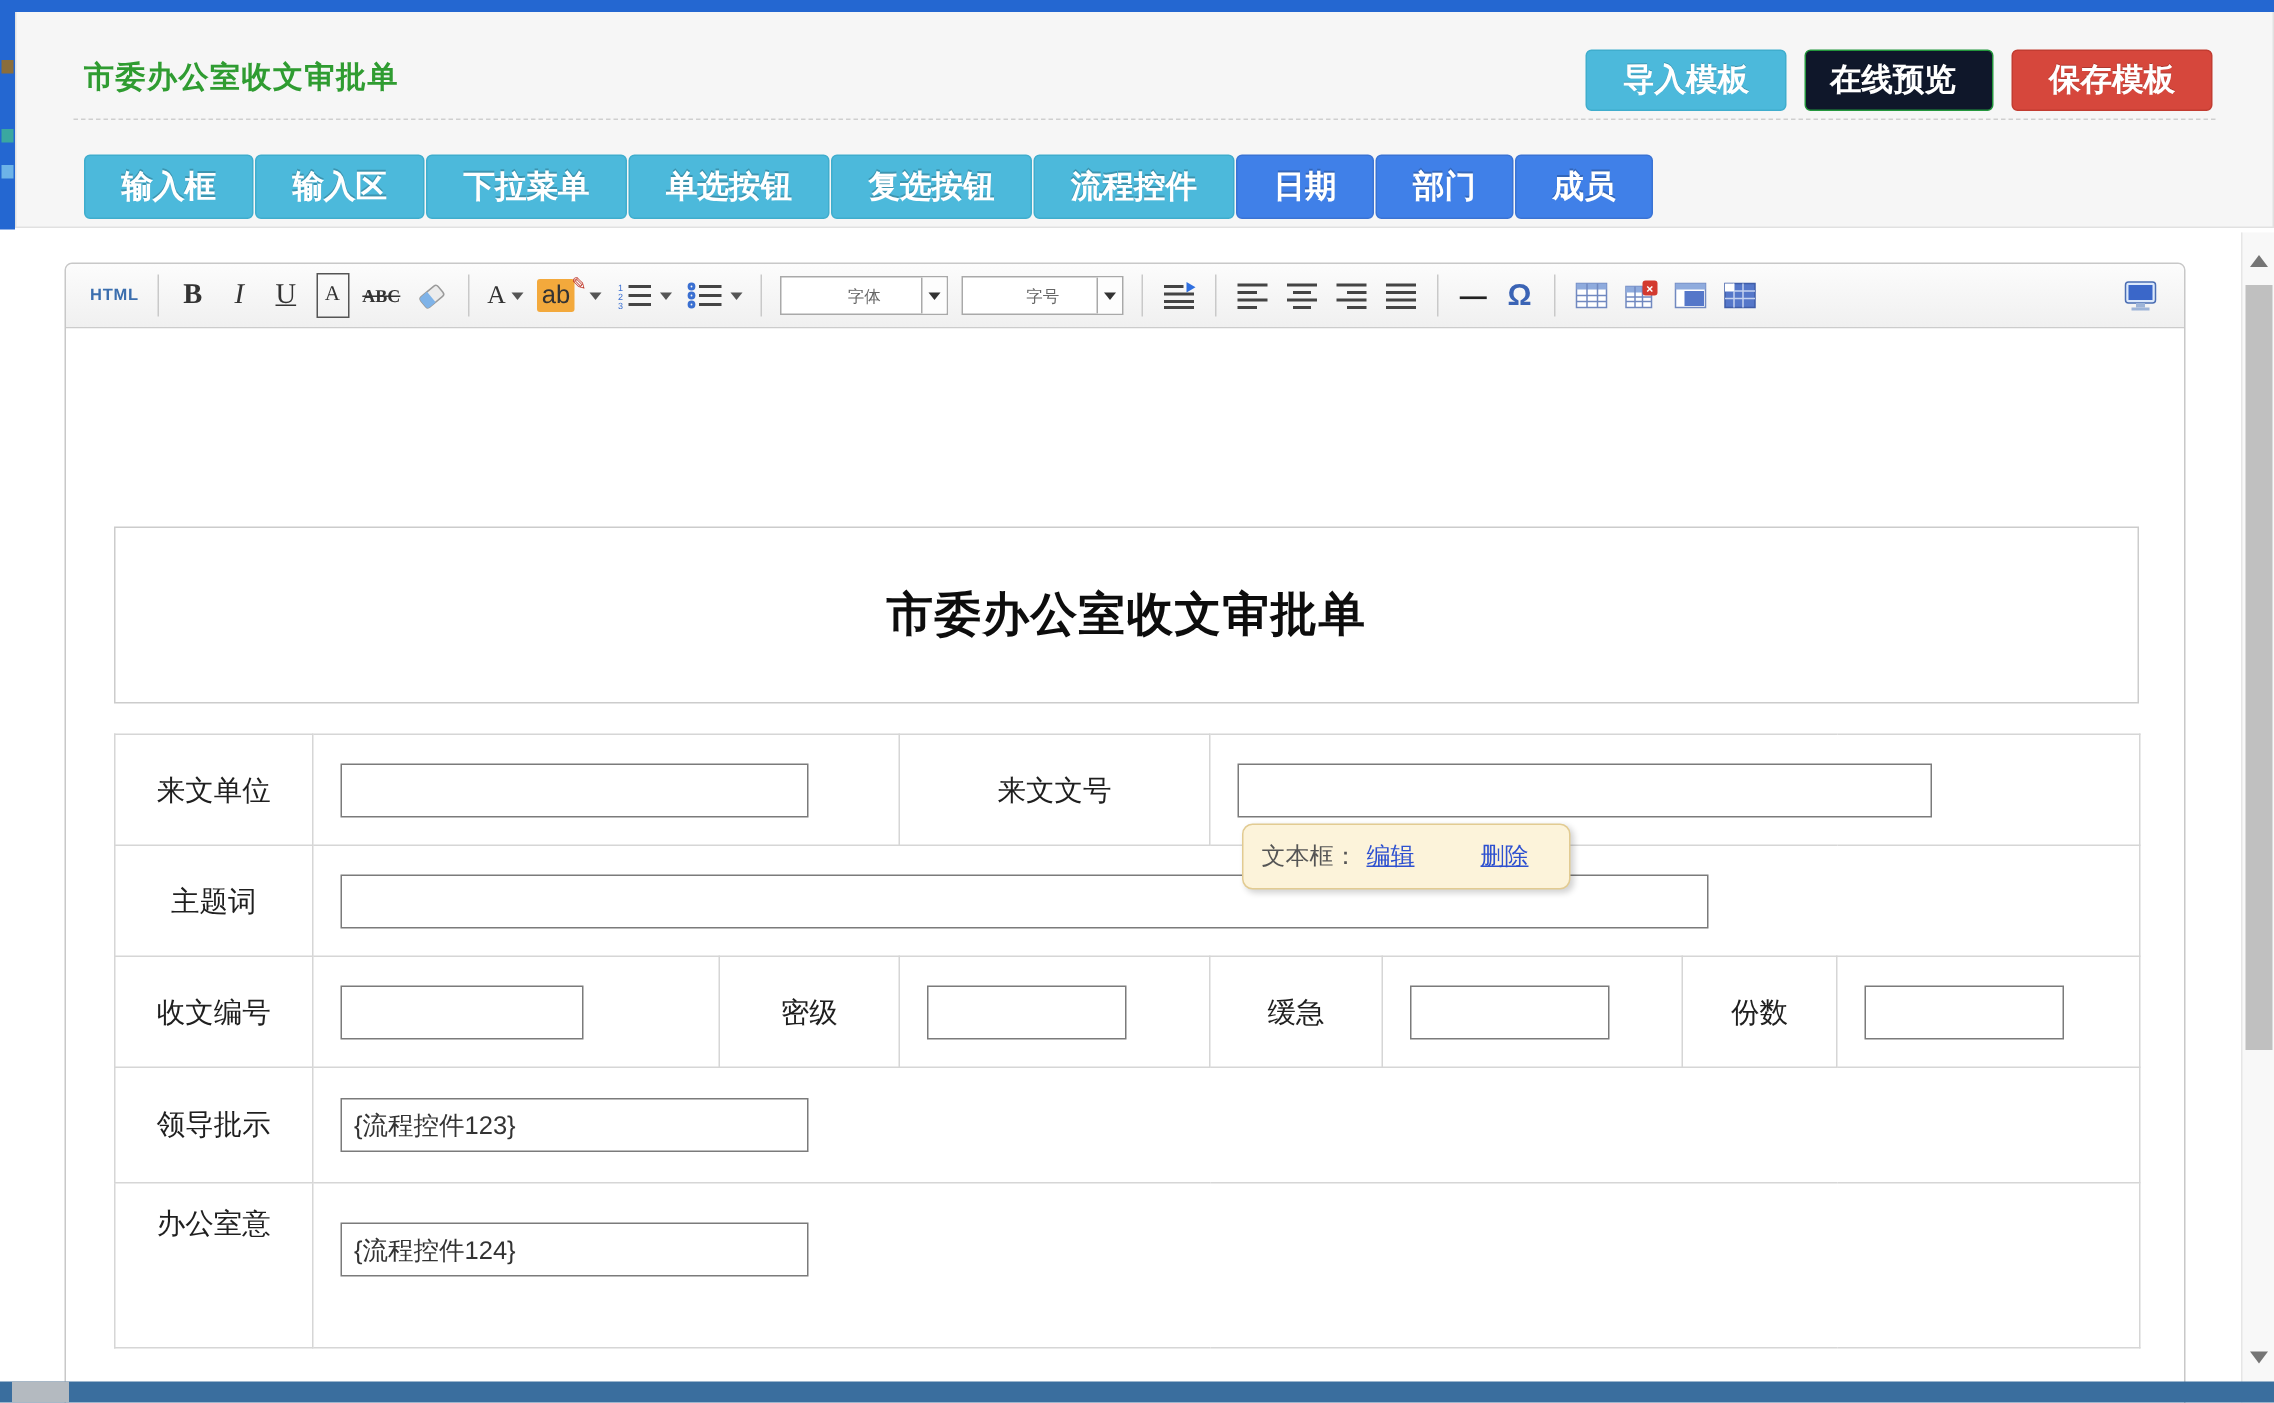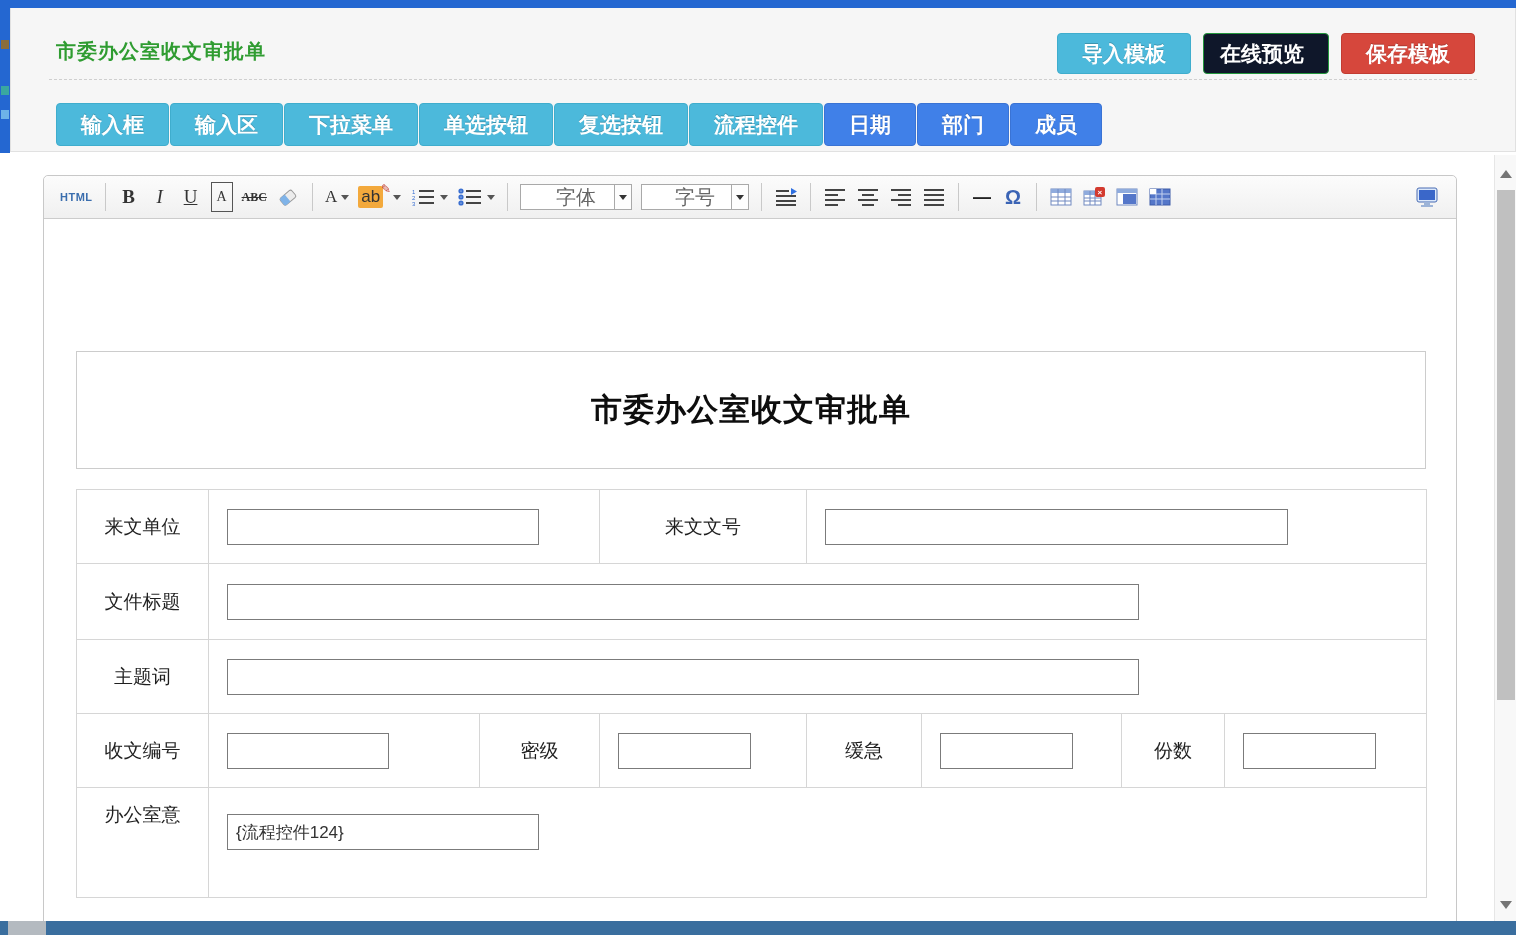--- a/index.html
+++ b/index.html
@@ -56,21 +56,21 @@
   .t-u { text-decoration:underline; font-size:19px; }
   .t-abox { font-size:14px; border:1px solid #555; padding:0 3px; line-height:16px; }
   .t-strike { font-size:12px; font-weight:bold; text-decoration:line-through; }
   .t-fore { font-size:17px; }
   .t-ab { background:#f3a93c; border-radius:2px; font-size:17px; font-weight:normal; color:#333;
           padding:1px 3px; position:relative; }
   .t-ab::after { content:"✎"; position:absolute; right:-8px; top:-4px; color:#c0392b; font-size:12px; }
   .t-hr { font-size:18px; font-weight:bold; color:#222; }
   .t-omega { font-size:20px; font-weight:bold; color:#3b64b5; }
   .selectbox { position:relative; width:112px; height:26px; background:#fff; border:1px solid #a9a9a9;
-               display:flex; align-items:center; justify-content:center; font-size:20px; color:#666; cursor:pointer; flex:none; }
+               display:flex; align-items:center; justify-content:center; font-size:11px; color:#666; cursor:pointer; flex:none; }
   .selectbox .arrow { position:absolute; right:0; top:0; width:17px; height:24px; border-left:1px solid #a9a9a9;
                background:#fdfdfd; display:flex; align-items:center; justify-content:center; }
   .selectbox .arrow i { width:0; height:0; border-left:4px solid transparent; border-right:4px solid transparent; border-top:5px solid #333; }
   .t-monitor { margin-left:auto; }
 
   
   .content { padding:132px 32px 0 32px; }
   .doc-titlebox { width:1350px; height:118px; border:1px solid #ccc; display:flex; align-items:center; justify-content:center; margin-bottom:20px; }
   .doc-title { font-size:31px; font-weight:bold; color:#0d0d0d; letter-spacing:1px; }
 
@@ -316,46 +316,53 @@
           <col style="width:103px">
           <col style="width:202px">
       </colgroup>
       <tbody>
           <tr style="height:74px">
         <td class="lbl">来文单位</td>
         <td class="inp-cell" colspan="2"><input class="fld w312" value="" style=""></td>
         <td class="lbl">来文文号</td>
         <td class="inp-cell" colspan="4"><input class="fld w463" value="" style=""></td>
       </tr>
-      <tr style="height:76px">
-        <td class="lbl">文件标题</td>
-        <td class="inp-cell" colspan="7"><input class="fld w912" value="" style=""></td>
-      </tr>
       <tr style="height:74px">
         <td class="lbl">主题词</td>
         <td class="inp-cell" colspan="7"><input class="fld w912" value="" style=""></td>
       </tr>
       <tr style="height:74px">
         <td class="lbl">收文编号</td>
         <td class="inp-cell"><input class="fld w162" value="" style=""></td>
         <td class="lbl">密级</td>
         <td class="inp-cell"><input class="fld w133" value="" style=""></td>
         <td class="lbl">缓急</td>
         <td class="inp-cell"><input class="fld w133" value="" style=""></td>
         <td class="lbl">份数</td>
         <td class="inp-cell"><input class="fld w133" value="" style=""></td>
       </tr>
+      <tr style="height:77px">
+        <td class="lbl">领导批示</td>
+        <td class="inp-cell" colspan="7"><input class="fld w312" value="{流程控件123}" style=""></td>
+      </tr>
       <tr style="height:110px">
         <td class="lbl" style="vertical-align:top; padding-top:14px">办公室意</td>
         <td class="inp-cell" colspan="7" style="vertical-align:top; padding-top:26px"><input class="fld w312" value="{流程控件124}" style=""></td>
       </tr>
     </tbody>
       </table>
   </div>
 
+  <div class="tooltip">
+    <span>文本框：</span>
+    <span class="gap1"></span>
+    <a>编辑</a>
+    <span class="gap2"></span>
+    <a>删除</a>
+  </div>
 </div>
 
 <div class="scrollbar">
   <span class="sb-up"></span>
   <span class="sb-thumb"></span>
   <span class="sb-down"></span>
 </div>
 
 <div class="bottombar">
   <span class="corner"></span>

